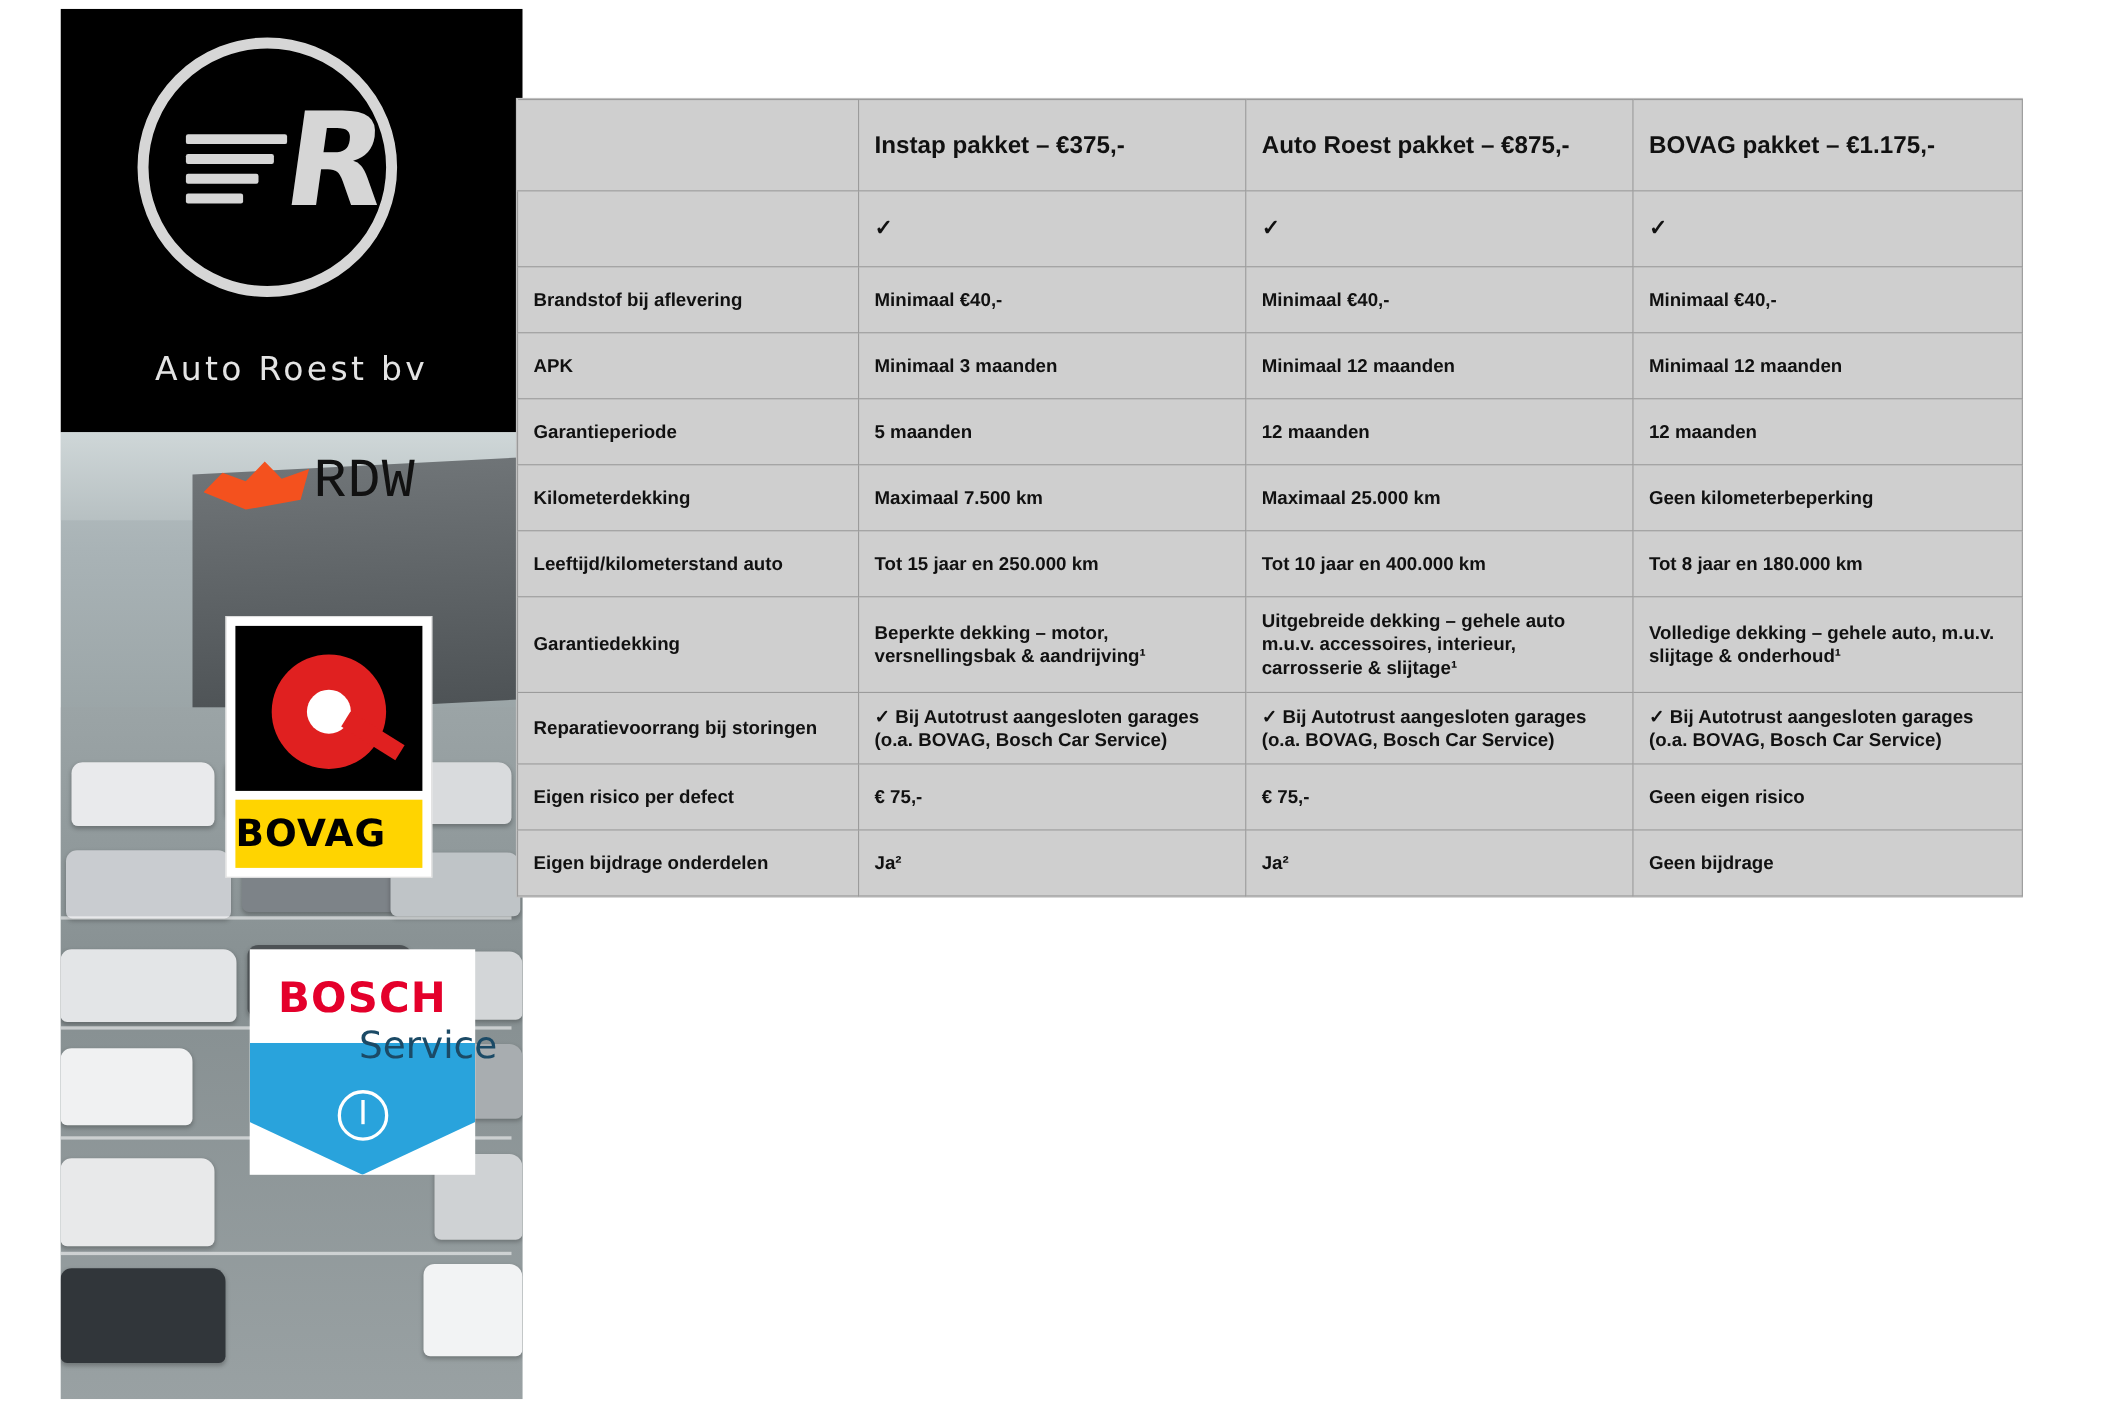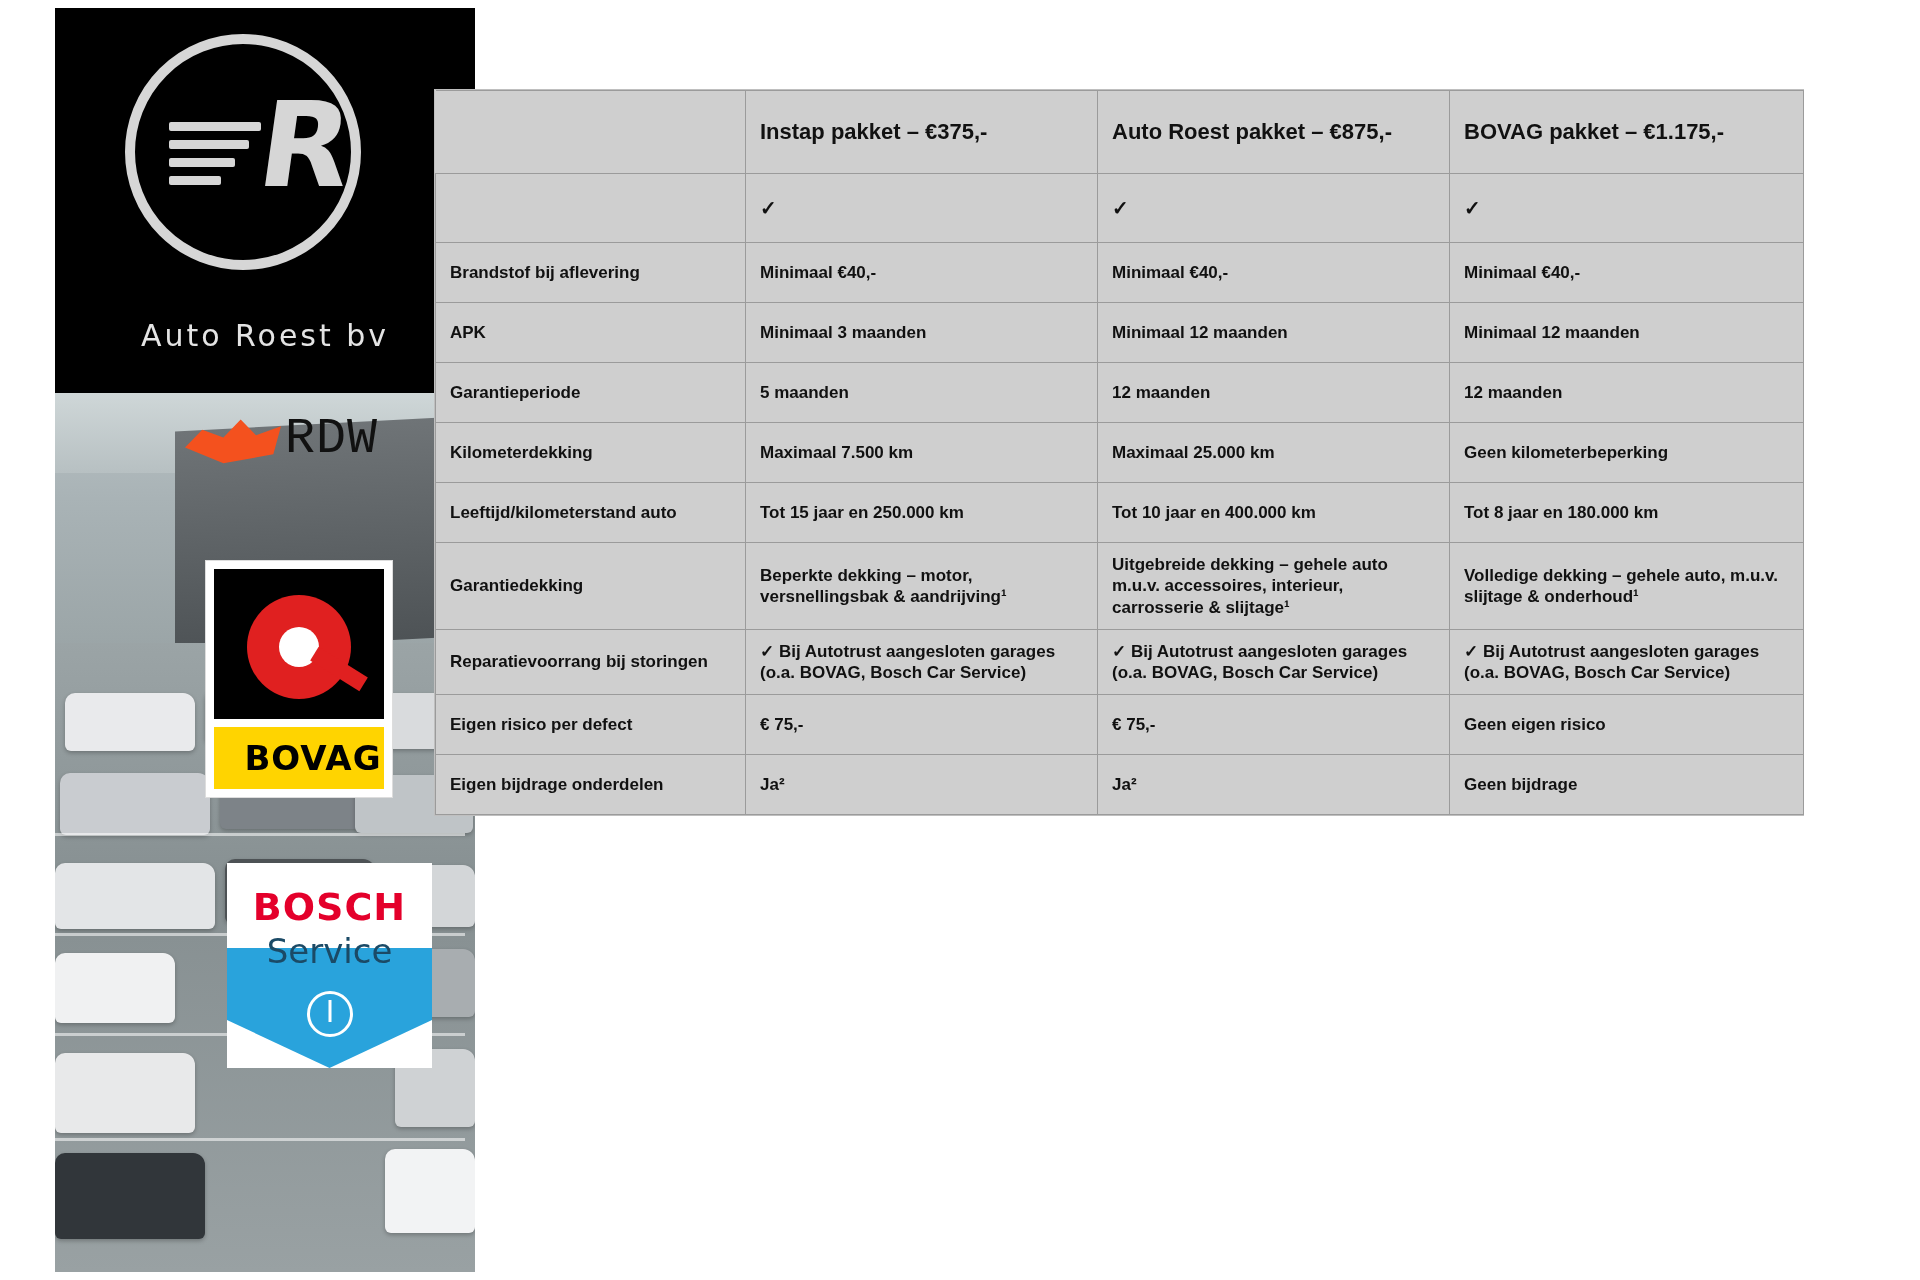--- a/index.html
+++ b/index.html
@@ -189,28 +189,27 @@
   .bovag .tail {
     position: absolute; left: 96px; top: 92px; width: 58px; height: 16px;
     background: #e02020; transform: rotate(32deg);
   }
   .bovag .band {
     position: absolute; left: 8px; bottom: 8px; right: 8px; height: 62px;
     background: #ffd400;
   }
   .bovag .band span {
     display: block;
-    text-align: center;
+    text-align: left;
     line-height: 62px;
     font-family: "DejaVu Sans", sans-serif;
     font-weight: 700;
     font-size: 34px;
     letter-spacing: 1px;
     color: #000;
-    padding-left: 28px;
   }
 
   .bosch {
     position: absolute;
     left: 155px;
     top: 855px;
     width: 205px;
     height: 205px;
     background: #ffffff;
     margin-left: 17px;
@@ -224,39 +223,40 @@
     position: absolute; left: 0; top: 22px; width: 100%;
     text-align: center;
     font-family: "DejaVu Sans", sans-serif;
     font-weight: 700;
     font-size: 38px;
     color: #e4002b;
     letter-spacing: 1px;
   }
   .bosch .s-text {
     position: absolute; left: 0; top: 68px; width: 100%;
-    text-align: center;
+    text-align: right;
     font-family: "DejaVu Sans", sans-serif;
     font-size: 34px;
     color: #1b4a66;
+    padding-left: 20px;
   }
   .bosch .mark {
     position: absolute; left: 50%; top: 128px; transform: translateX(-50%);
     width: 40px; height: 40px; border: 3px solid #fff; border-radius: 50%;
   }
   .bosch .mark:after {
     content: "";
     position: absolute; left: 50%; top: 6px; transform: translateX(-50%);
     width: 3px; height: 22px; background: #fff;
   }
 
   
   .table-wrap {
     position: absolute;
-    left: 380px;
+    left: 415px;
     top: 82px;
     width: 1368px;
     background: #cfcfcf;
     box-shadow: 0 0 0 1px #bfbfbf;
   }
   table.pkg {
     border-collapse: collapse;
     width: 1368px;
     table-layout: fixed;
     background: #cfcfcf;

